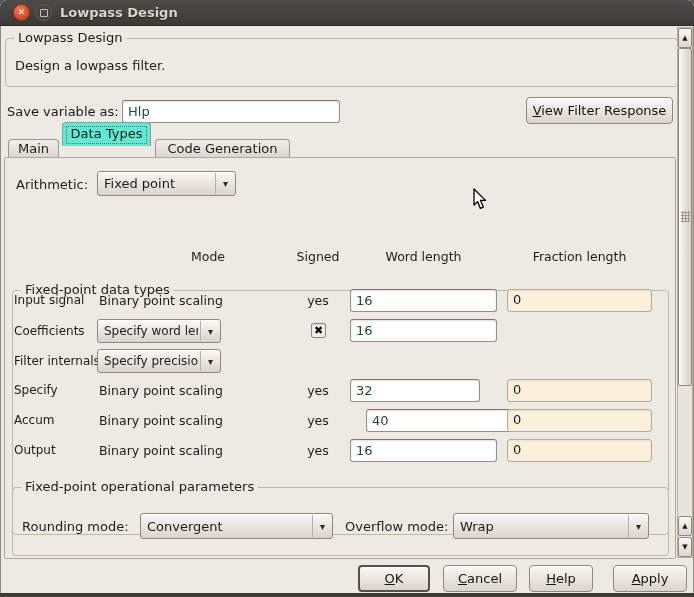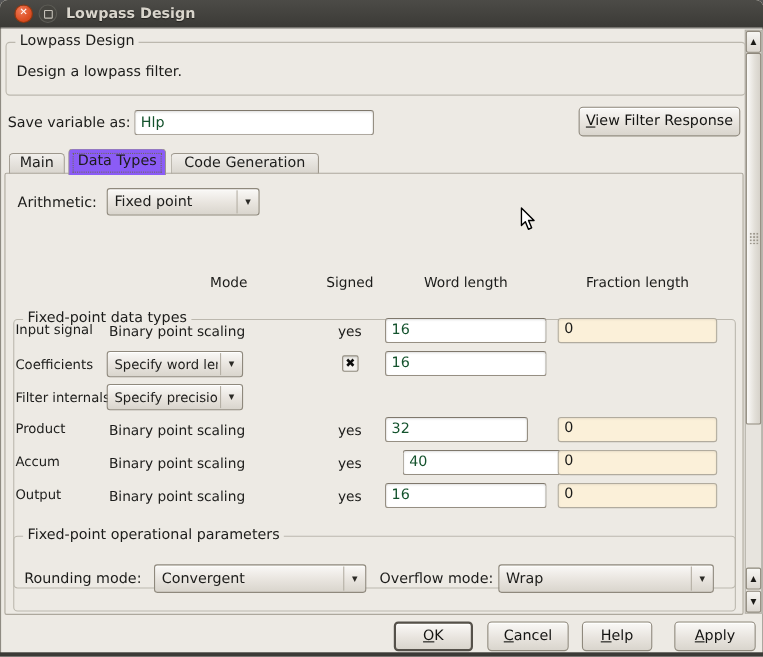--- a/index.html
+++ b/index.html
@@ -84,21 +84,21 @@
   
   .tab{
     position:absolute;box-sizing:border-box;border:1px solid #9D978C;border-bottom:none;
     border-radius:4px 4px 0 0;text-align:center;cursor:default;
   }
   .tab-plain{
     top:139px;height:19px;line-height:18px;
     background:linear-gradient(#F1EFEB,#D9D5CE);
   }
   .tab-selected{
-    top:135px;height:24px;line-height:22px;background:#8b5cf6;z-index:3;
+    top:122px;height:24px;line-height:22px;background:#5eead4;z-index:3;
   }
   .tab-selected::after{
     content:"";position:absolute;left:3px;right:3px;top:3px;bottom:2px;
     border:1px dotted #6E6A61;
   }
   .tabpanel{
     position:absolute;left:4px;top:157px;width:672px;height:402px;
     border:1px solid #ADA89D;border-radius:2px;box-sizing:border-box;z-index:1;
   }
   
@@ -199,21 +199,21 @@
     <span>✖</span>
   </div>
   <input class="field" style="left: 350px; top: 319px; width: 147px;" value="16">
 
   <span class="lbl rowlbl" style="left:14px;top:354px;">Filter internals</span>
   <div class="dd" style="left:97px;top:349px;width:124px;height:24px;">
     <span class="dd-label small">Specify precision</span>
     <span class="dd-arrow">▾</span>
   </div>
 
-  <span class="lbl rowlbl" style="left:14px;top:383px;">Product</span>
+  <span class="lbl rowlbl" style="left:14px;top:383px;">Specify</span>
   <span class="lbl tbltxt" style="left:99px;top:383px;">Binary point scaling</span>
   <span class="lbl tbltxt" style="left:298px;top:383px;width:40px;text-align:center;">yes</span>
   <input class="field" style="left: 350px; top: 379px; width: 130px;" value="32">
   <div class="afield" style="left:507px;top:379px;width:145px;">0</div>
 
   <span class="lbl rowlbl" style="left:14px;top:413px;">Accum</span>
   <span class="lbl tbltxt" style="left:99px;top:413px;">Binary point scaling</span>
   <span class="lbl tbltxt" style="left:298px;top:413px;width:40px;text-align:center;">yes</span>
   <input class="field" style="left: 350px; top: 409px; width: 147px; margin-left: 16px;" value="40">
   <div class="afield" style="left:507px;top:409px;width:145px;">0</div>

